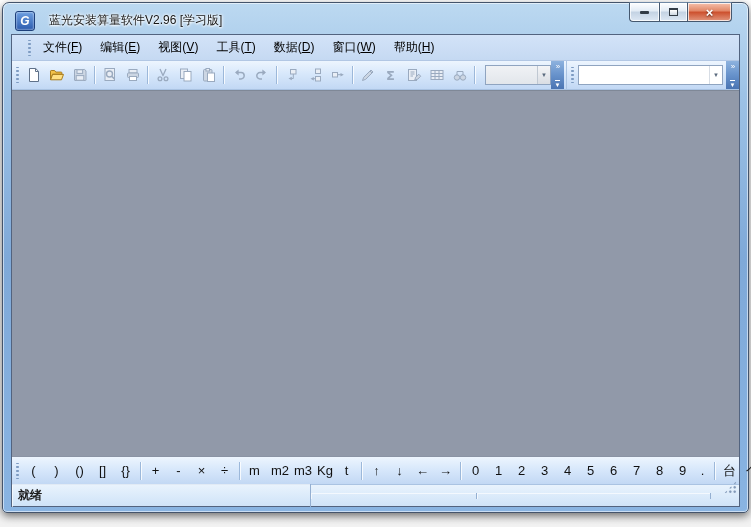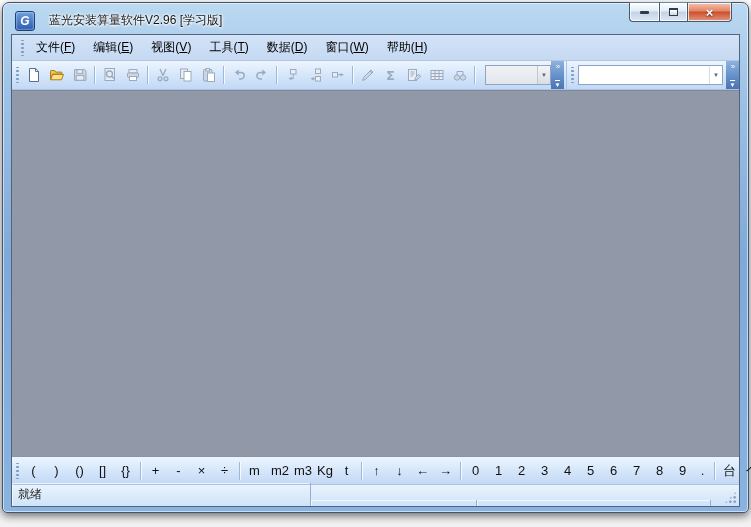--- a/index.html
+++ b/index.html
@@ -22,21 +22,21 @@
       box-shadow:inset 0 0 0 1px rgba(255,255,255,.75);}
   .wb-min{width:29px;border-radius:0 0 0 4px;border-right:none;}
   .wb-max{width:27px;}
   .wb-close{width:43px;border-radius:0 0 4px 0;border-left:none;color:#fff;font-size:13px;font-weight:bold;
       background:linear-gradient(180deg,#f6c1ac 0%,#e18565 45%,#cc4f2c 50%,#e2967d 100%);
       text-shadow:0 1px 2px rgba(0,0,0,.55);}
   .g-min{width:9px;height:3px;background:#333c46;border-radius:1px;}
   .g-max{width:9px;height:8px;box-sizing:border-box;border:1px solid #333c46;border-top:2px solid #333c46;background:linear-gradient(#fff,#cfd8e2);}
   
   .client{display:flex;flex-direction:column;height:473px;box-sizing:border-box;border:1px solid #52637f;background:#c9dcf4;}
-  .menubar{height:25px;flex:0 0 25px;background:linear-gradient(180deg,#d3e3f8,#c5d9f2);display:flex;align-items:center;padding-left:5px;border-bottom:1px solid #b2c7e4;}
+  .menubar{height:25px;flex:0 0 25px;background:linear-gradient(180deg,#d3e3f8,#c5d9f2);display:flex;align-items:center;padding-left:12px;border-bottom:1px solid #b2c7e4;}
   .mitem{font-size:12px;color:#000;padding:3px 9px;white-space:nowrap;}
   .mitem .u{text-decoration:underline;}
   .grip{width:5px;height:16px;margin:0 2px 0 3px;flex:0 0 5px;
         background-image:radial-gradient(circle,#7d9bc2 1.1px,rgba(0,0,0,0) 1.2px);
         background-size:5px 4px;background-position:50% 50%;}
   
   .toolrow{height:28px;flex:0 0 28px;background:linear-gradient(180deg,#edf5fe 0%,#d8e8fb 45%,#c2d8f4 100%);display:flex;align-items:center;border-bottom:1px solid #aac3e2;}
   .tb{width:23px;height:22px;display:flex;align-items:center;justify-content:center;flex:0 0 23px;}
   .tbsep{width:1px;height:18px;background:#9cb8da;box-shadow:1px 0 0 rgba(255,255,255,.8);margin:0 3px;flex:0 0 1px;}
   .sigma{font-size:13px;font-weight:bold;color:#9aaabf;font-family:"DejaVu Sans",sans-serif;}
@@ -53,21 +53,21 @@
   .chev .c2{font-size:6px;line-height:6px;border-top:1px solid #fff;padding-top:1px;}
   .tsec2{display:flex;align-items:center;flex:1;height:100%;border-left:1px solid #aac3e2;margin-left:2px;}
   
   .workspace{flex:1;background:#9199a9;border-top:1px solid #7f8897;border-bottom:1px solid #8a93a4;}
   
   .symrow{height:27px;flex:0 0 27px;background:linear-gradient(180deg,#edf5fe 0%,#d8e8fb 45%,#c2d8f4 100%);display:flex;align-items:center;font-size:13px;color:#111;border-bottom:1px solid #aac3e2;}
   .bt{min-width:13px;padding:1px 5px;text-align:center;white-space:nowrap;}
   .btdot{padding:1px 2px;}
   .symspacer{flex:1;}
   
-  .status{height:21px;flex:0 0 21px;background:linear-gradient(180deg,#e9f3fd,#cfe3f8);display:flex;font-size:12px;color:#1c1c1c;align-items:flex-end;}
+  .status{height:21px;flex:0 0 21px;background:linear-gradient(180deg,#e9f3fd,#cfe3f8);display:flex;font-size:12px;color:#1c1c1c;align-items:center;font-weight:bold;}
   .sp{box-sizing:border-box;border-right:1px solid #94afd1;box-shadow:inset 1px 1px 0 rgba(255,255,255,.65);padding:3px 6px;}
   .sp1{width:299px;}
   .sp2{width:166px;}
   .sp3{width:234px;}
   .spend{flex:1;position:relative;}
   .sgrip{position:absolute;right:2px;bottom:2px;width:13px;height:13px;
          background-image:radial-gradient(circle,#7d94b4 1.2px,rgba(0,0,0,0) 1.3px);
          background-size:4.5px 4.5px;background-position:bottom right;
          clip-path:polygon(100% 0,100% 100%,0 100%);}
 </style>

